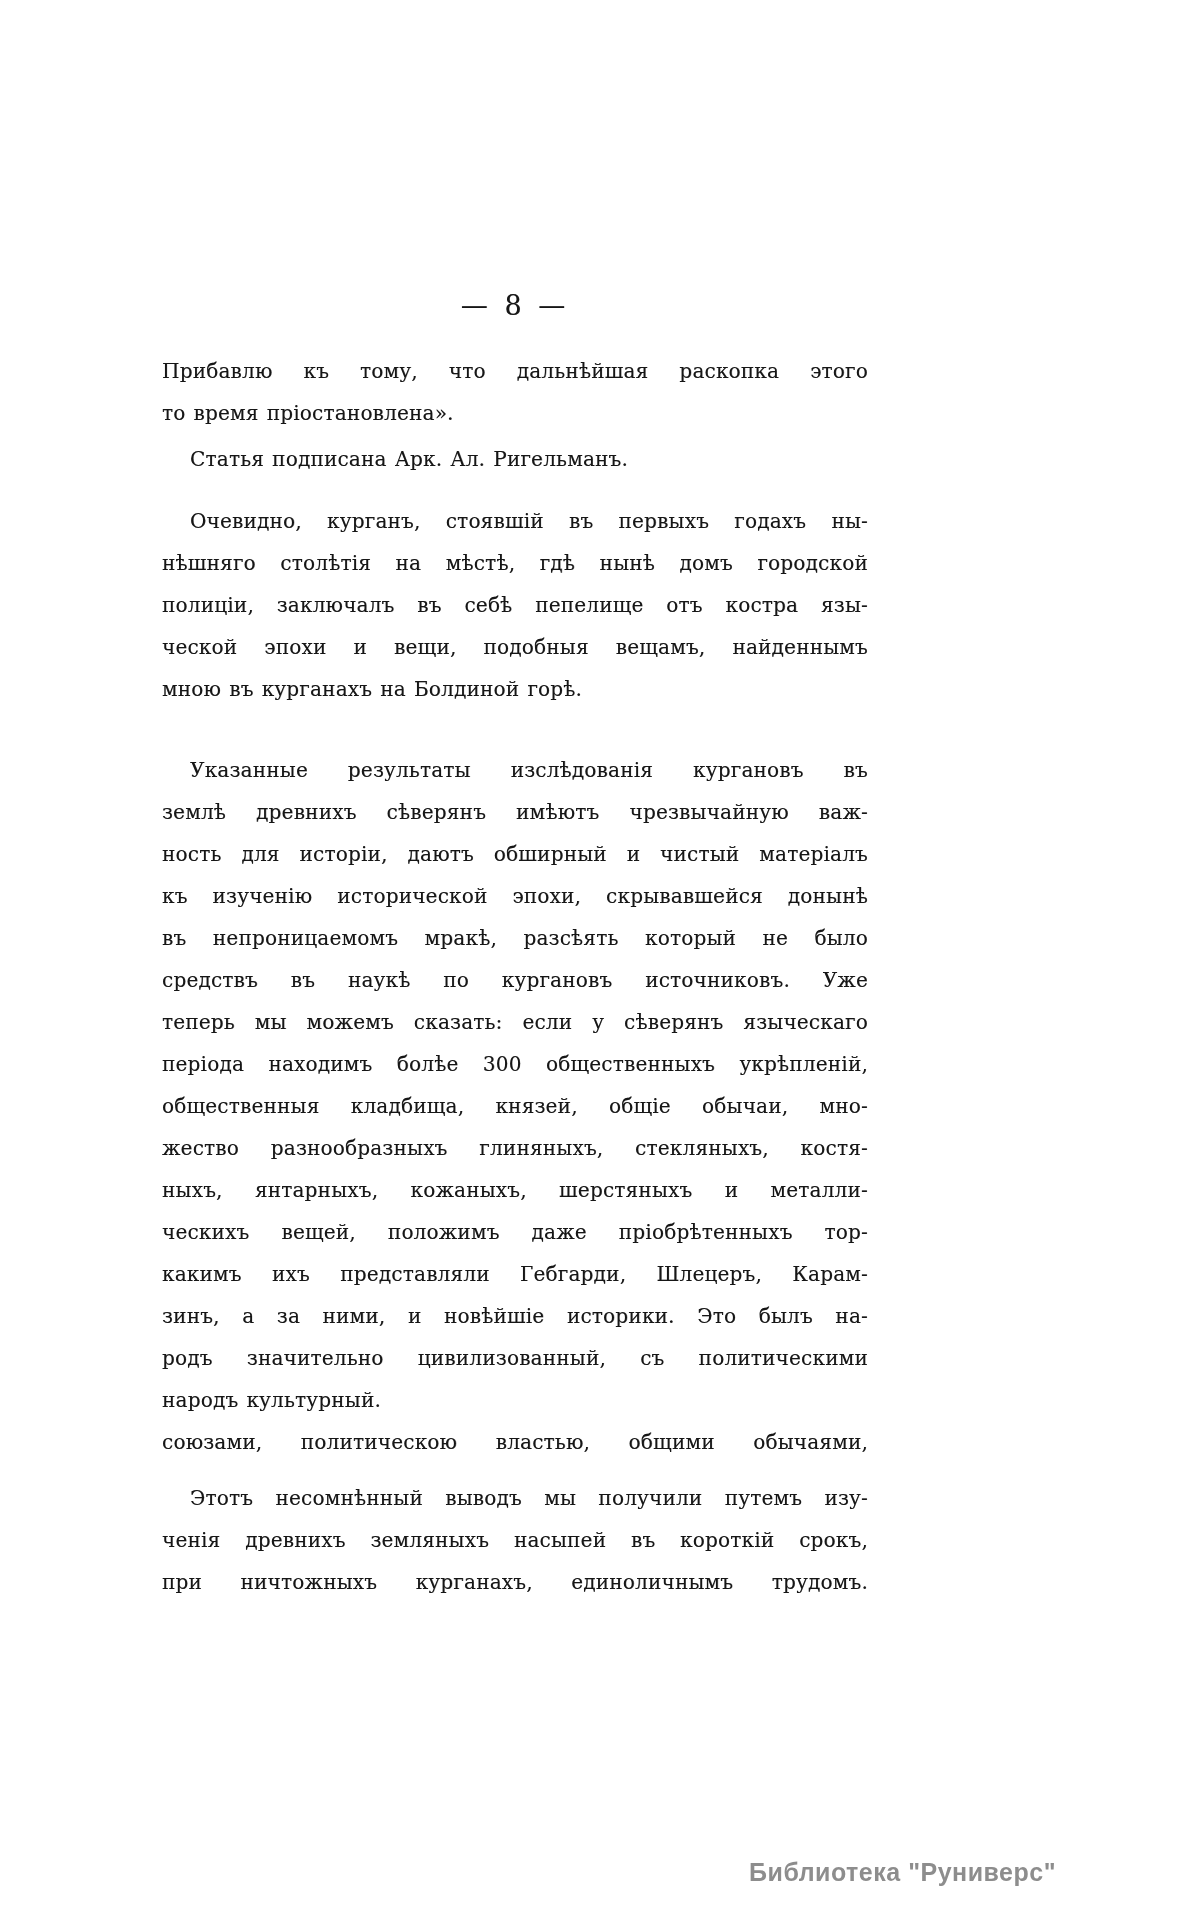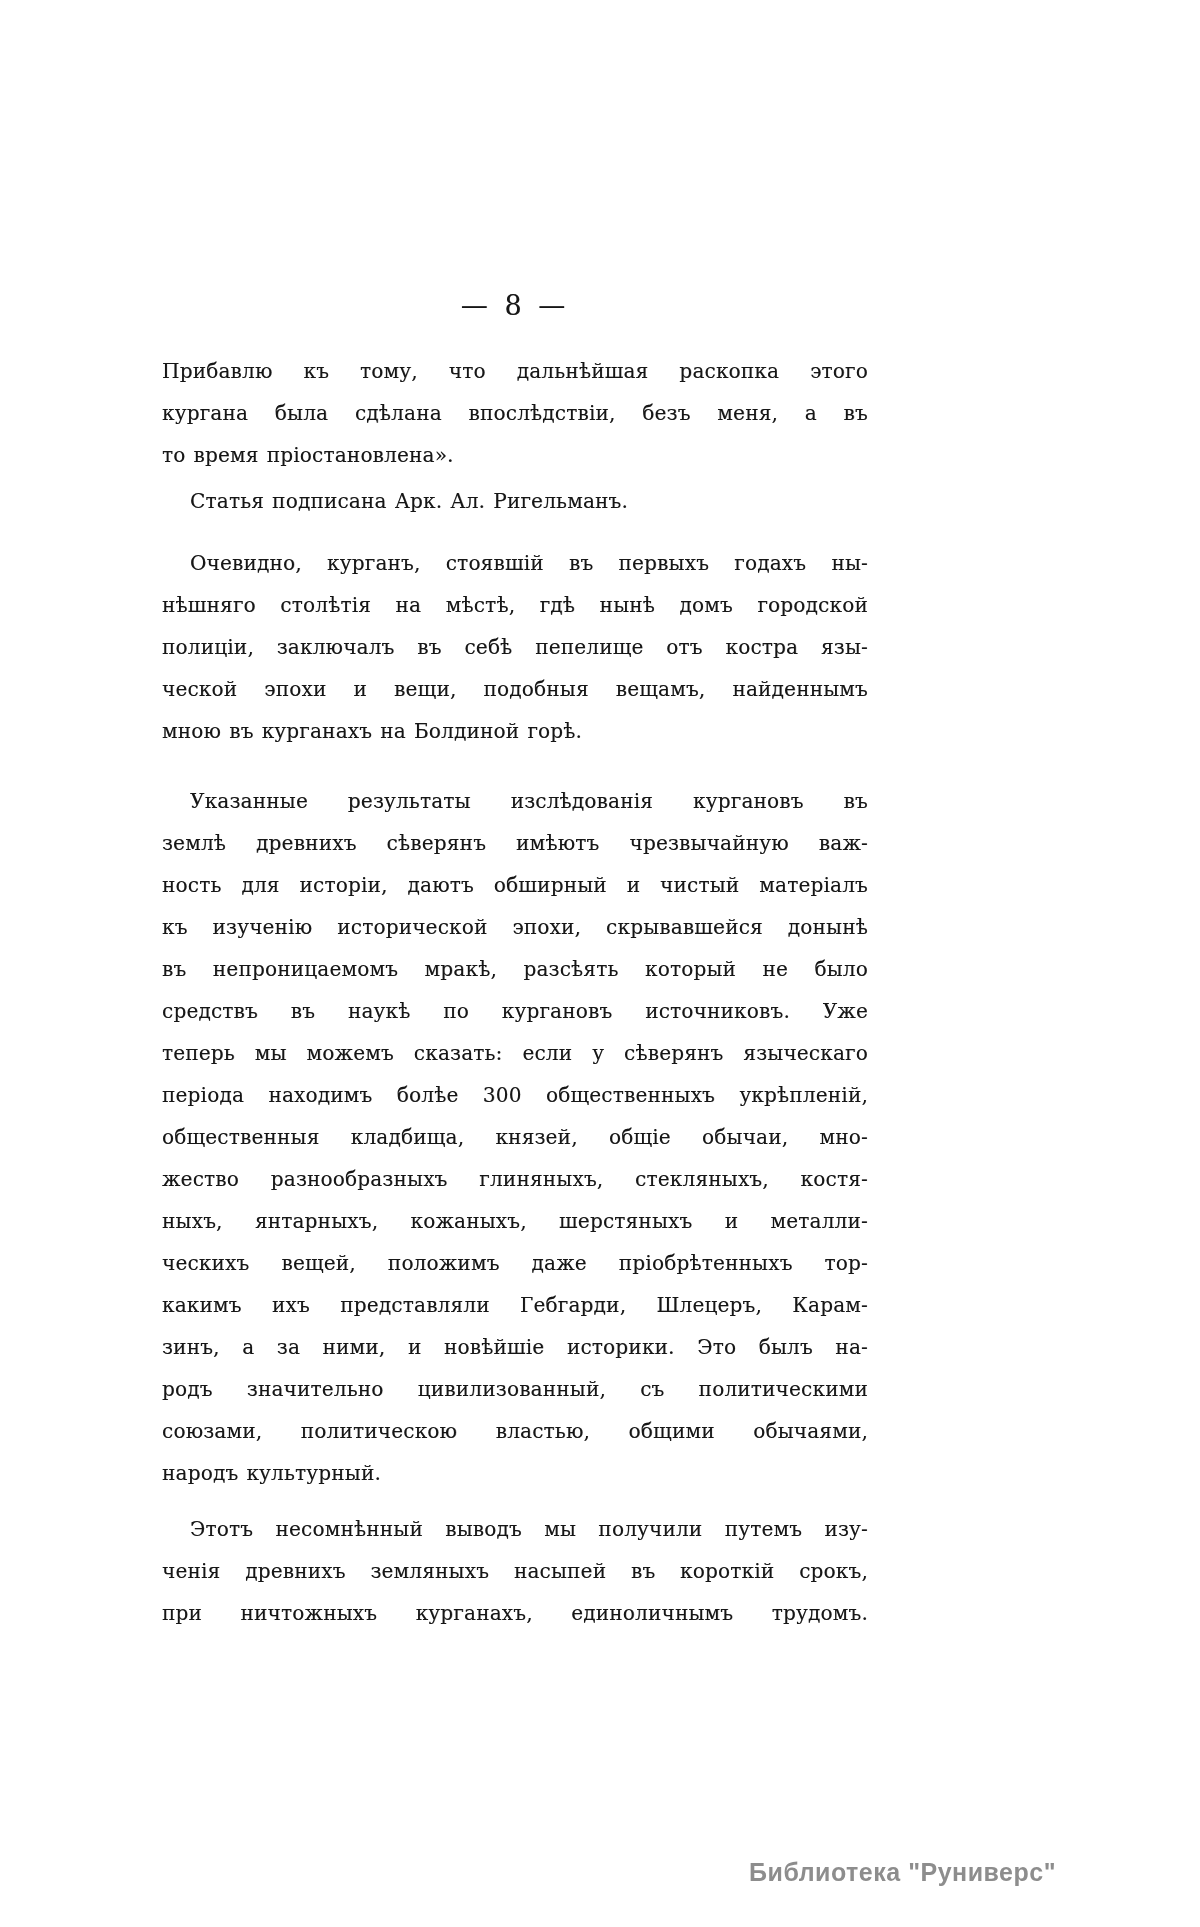--- a/index.html
+++ b/index.html
@@ -33,21 +33,21 @@
     top: 350px;
     width: 706px;
     font-size: 20px;
     letter-spacing: 0.2px;
     word-spacing: 1.5px;
     text-shadow: 0.3px 0.3px 0 rgba(0,0,0,0.4);
   }
   .para { margin: 0; }
   .para:nth-child(2) { margin-top: 4px; }
   .para:nth-child(3) { margin-top: 20px; }
-  .para:nth-child(4) { margin-top: 28px; }
+  .para:nth-child(4) { margin-top: 39px; }
   .para:nth-child(5) { margin-top: 14px; }
   .line {
     line-height: 42px;
     height: 42px;
     text-align: justify;
     text-align-last: justify;
   }
   .line.first { text-indent: 28px; }
   .line.last { text-align-last: left; }
   .watermark {
@@ -63,21 +63,20 @@
 </style>
 </head>
 <body>
 
 <div class="page">
   <div class="page-number">— 8 —</div>
 
   <div class="text-block">
       <div class="para">
         <div class="line">Прибавлю къ тому, что дальнѣйшая раскопка этого</div>
-        <div class="line">кургана была сдѣлана впослѣдствіи, безъ меня, а въ</div>
         <div class="line last">то время пріостановлена».</div>
       </div>
       <div class="para">
         <div class="line first last">Статья подписана Арк. Ал. Ригельманъ.</div>
       </div>
       <div class="para">
         <div class="line first">Очевидно, курганъ, стоявшій въ первыхъ годахъ ны-</div>
         <div class="line">нѣшняго столѣтія на мѣстѣ, гдѣ нынѣ домъ городской</div>
         <div class="line">полиціи, заключалъ въ себѣ пепелище отъ костра язы-</div>
         <div class="line">ческой эпохи и вещи, подобныя вещамъ, найденнымъ</div>
@@ -92,22 +91,22 @@
         <div class="line">средствъ въ наукѣ по кургановъ источниковъ. Уже</div>
         <div class="line">теперь мы можемъ сказать: если у сѣверянъ языческаго</div>
         <div class="line">періода находимъ болѣе 300 общественныхъ укрѣпленій,</div>
         <div class="line">общественныя кладбища, князей, общіе обычаи, мно-</div>
         <div class="line">жество разнообразныхъ глиняныхъ, стекляныхъ, костя-</div>
         <div class="line">ныхъ, янтарныхъ, кожаныхъ, шерстяныхъ и металли-</div>
         <div class="line">ческихъ вещей, положимъ даже пріобрѣтенныхъ тор-</div>
         <div class="line">какимъ ихъ представляли Гебгарди, Шлецеръ, Карам-</div>
         <div class="line">зинъ, а за ними, и новѣйшіе историки. Это былъ на-</div>
         <div class="line">родъ значительно цивилизованный, съ политическими</div>
+        <div class="line last">народъ культурный.</div>
         <div class="line">союзами, политическою властью, общими обычаями,</div>
-        <div class="line last">народъ культурный.</div>
       </div>
       <div class="para">
         <div class="line first">Этотъ несомнѣнный выводъ мы получили путемъ изу-</div>
         <div class="line">ченія древнихъ земляныхъ насыпей въ короткій срокъ,</div>
         <div class="line">при ничтожныхъ курганахъ, единоличнымъ трудомъ.</div>
       </div>
     </div>
 
   <div class="watermark">Библиотека "Руниверс"</div>
 </div>

